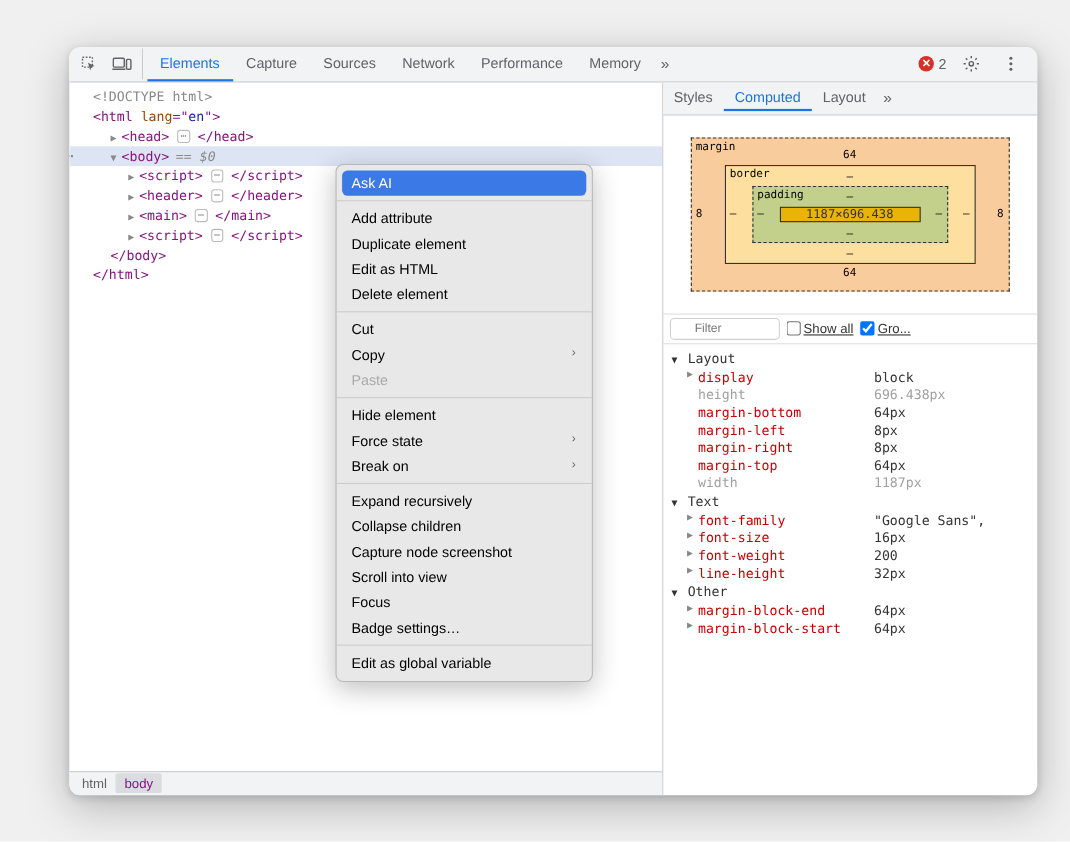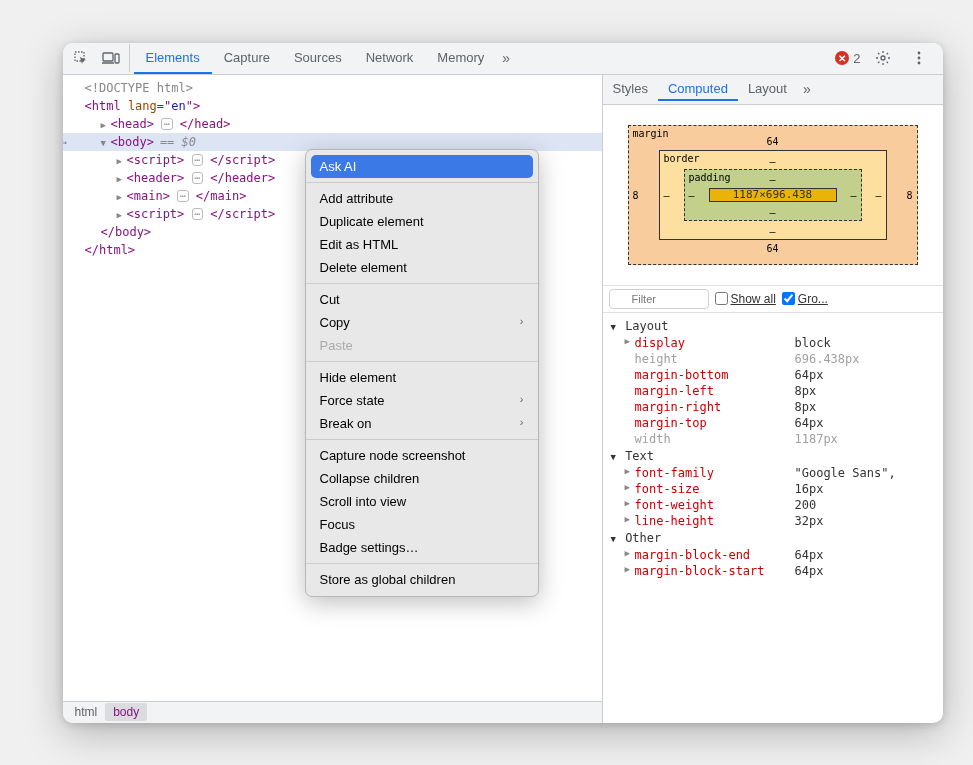--- a/index.html
+++ b/index.html
@@ -196,20 +196,21 @@
             <line x1="0" y1="12" x2="12" y2="12" stroke="#5f6368" stroke-width="1.3"></line>
             <rect x="13" y="3" width="4" height="9" fill="none" stroke="#5f6368" stroke-width="1.3" rx="1"></rect>
           </svg>
       </div>
     </div>
     <div id="main-tabs" style="display: flex;">
         <div class="tab active">Elements</div>
         <div class="tab">Capture</div>
         <div class="tab">Sources</div>
         <div class="tab">Network</div>
+        <div class="tab">Performance</div>
         <div class="tab">Memory</div>
       </div>
     <span class="chev">»</span>
     <div class="toolbar-right">
       <div class="error-badge">
         <span class="error-dot">✕</span>
         <span>2</span>
       </div>
       <div class="tool-icon">
         <svg width="16" height="16" viewBox="0 0 16 16">
@@ -409,33 +410,36 @@
       <div class="menu-item">
         <span>Force state</span>
         <span class="menu-chevron">›</span>
       </div>
       <div class="menu-item">
         <span>Break on</span>
         <span class="menu-chevron">›</span>
       </div>
       <div class="menu-sep"></div>
       <div class="menu-item">
+        <span>Expand recursively</span>
+      </div>
+      <div class="menu-item">
+        <span>Collapse children</span>
+      </div>
+      <div class="menu-item">
         <span>Capture node screenshot</span>
       </div>
       <div class="menu-item">
-        <span>Collapse children</span>
-      </div>
-      <div class="menu-item">
         <span>Scroll into view</span>
       </div>
       <div class="menu-item">
         <span>Focus</span>
       </div>
       <div class="menu-item">
         <span>Badge settings…</span>
       </div>
       <div class="menu-sep"></div>
       <div class="menu-item">
-        <span>Store as global children</span>
+        <span>Edit as global variable</span>
       </div>
     </div>
 
 </div>
 
 </body></html>

